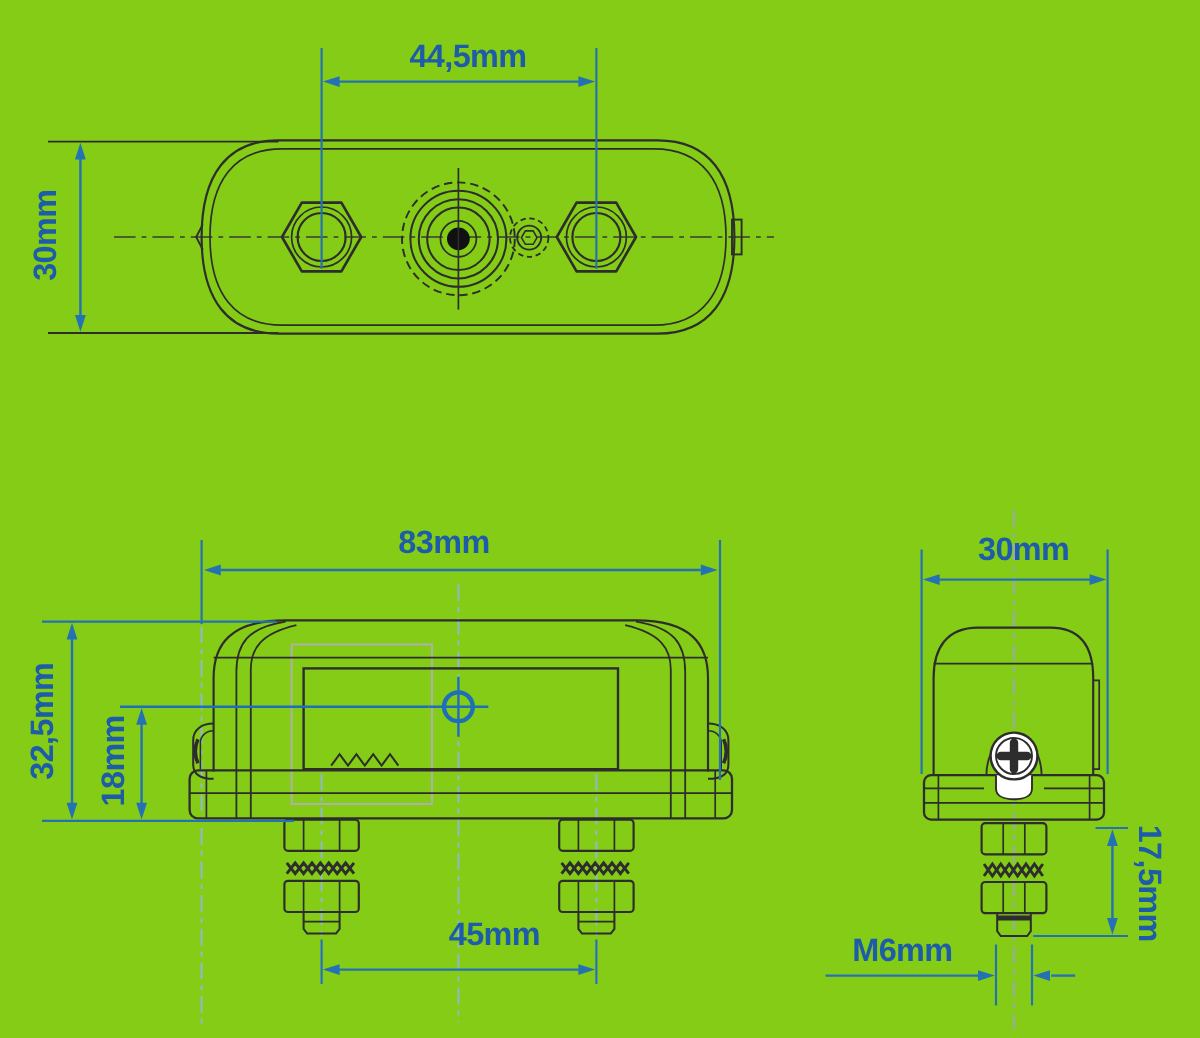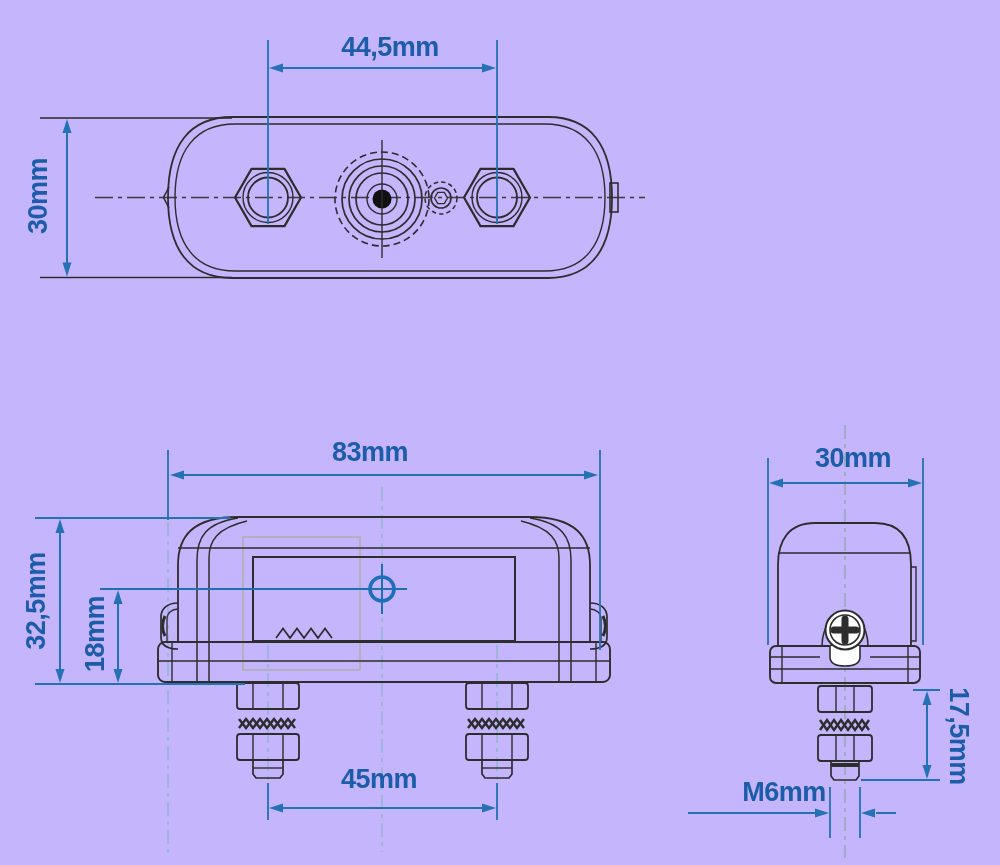--- a/index.html
+++ b/index.html
@@ -1,19 +1,19 @@
 <!DOCTYPE html>
 <html><head>
 <meta charset="utf-8">
 <style>
   html,body{margin:0;padding:0;background:#fff;}
   .sheet{
     position:relative;
     width:1000px;height:865px;
-    background:#c4b5fd;
+    background:#84cc16;
     overflow:hidden;
     font-family:"Liberation Sans", sans-serif;
   }
   .sheet svg{position:absolute;left:0;top:0;}
   .dim-label{
     position:absolute;
     transform:translate(-50%,-50%);
     font-family:"Liberation Sans", sans-serif;
     font-weight:bold;
     font-size:27px;
@@ -236,21 +236,21 @@
 <div class="dim-label" style="left:390px;top:47px">44,5mm</div>
 
 <div class="dim-label rot-ccw" style="left:38px;top:196px">30mm</div>
 
 <div class="dim-label" style="left:370px;top:452px">83mm</div>
 
 <div class="dim-label rot-ccw" style="left:36px;top:601px">32,5mm</div>
 
 <div class="dim-label rot-ccw" style="left:95px;top:634px">18mm</div>
 
-<div class="dim-label" style="left:379px;top:779px">45mm</div>
+<div class="dim-label" style="left:412px;top:779px">45mm</div>
 
 <div class="dim-label" style="left:853px;top:458px">30mm</div>
 
 <div class="dim-label rot-cw" style="left:958px;top:736px">17,5mm</div>
 
-<div class="dim-label" style="left:784px;top:792px">M6mm</div>
+<div class="dim-label" style="left:752px;top:792px">M6mm</div>
 
 </div>
 
 </body></html>

